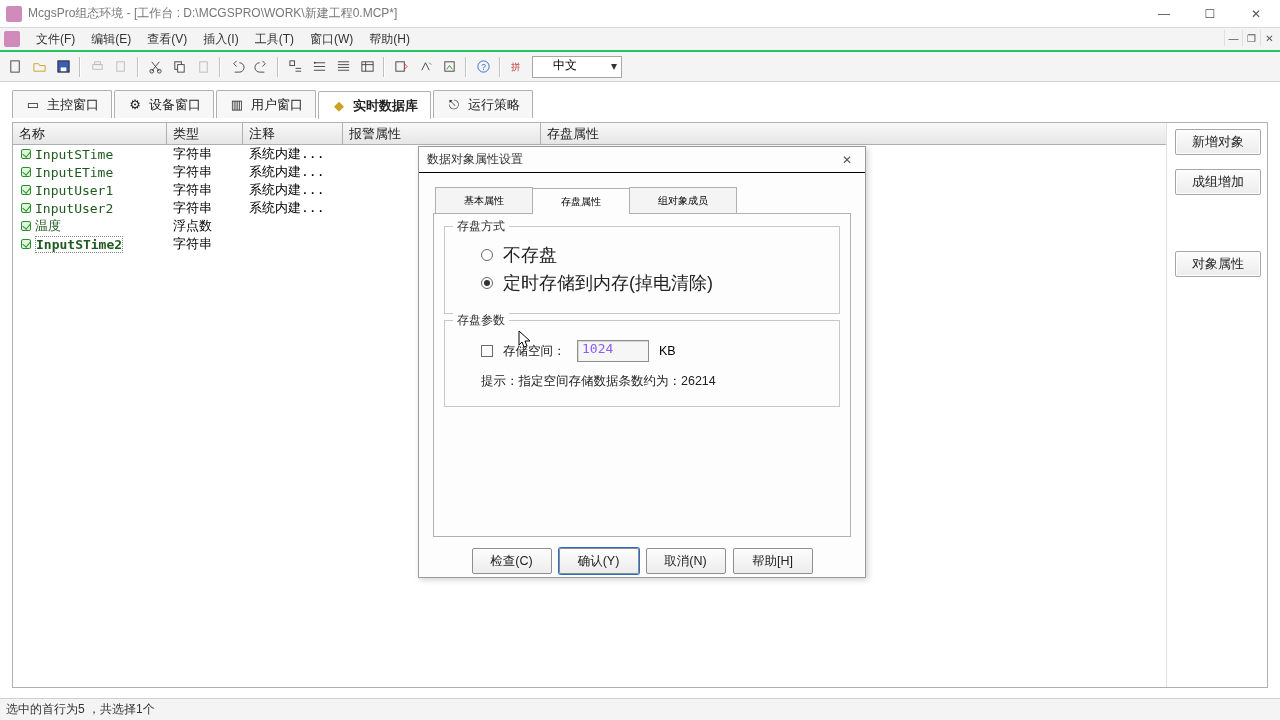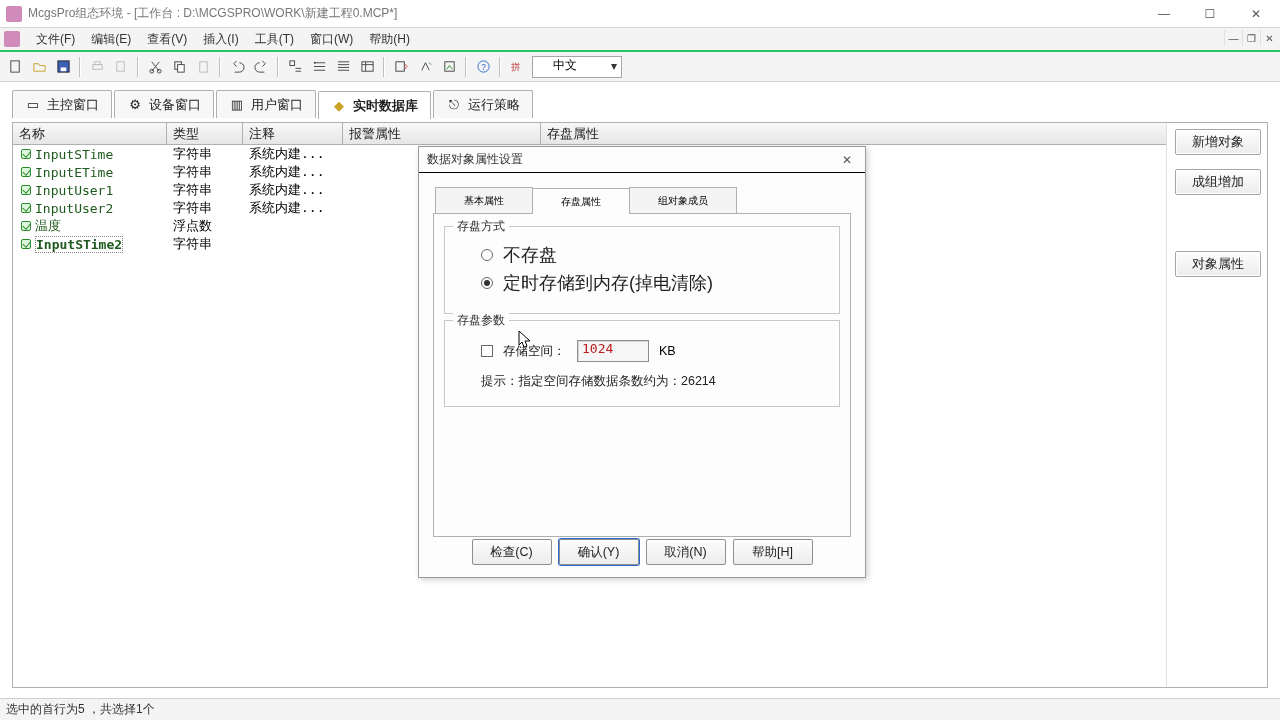--- a/index.html
+++ b/index.html
@@ -65,24 +65,24 @@
   .groupbox { border:1px solid #c8c8c8; padding:14px 16px 16px 16px; position:relative; margin-bottom:6px; }
   .groupbox .legend { position:absolute; top:-9px; left:8px; background:#fdfdfd; padding:0 4px; font-size:12px; color:#333;}
   .radio-row, .check-row { display:flex; align-items:center; gap:10px; height:28px; padding-left:20px; font-size:18px; color:#222;}
   .radio { width:12px; height:12px; border:1px solid #6a6a6a; border-radius:50%; display:flex; align-items:center; justify-content:center; }
   .radio.checked::after { content:""; width:6px; height:6px; background:#333; border-radius:50%; }
   .checkbox { width:12px; height:12px; border:1px solid #6a6a6a; }
 
   .param-row { display:flex; align-items:center; gap:10px; height:32px; padding-left:20px; font-size:12.5px;}
   .param-row label { width:78px; text-align:right; color:#222;}
   .txt { width:72px; height:22px; border:1px solid #8e8e8e; background:#fff; padding:0 4px; font-family:"SimSun",monospace; font-size:13px; box-shadow:inset 1px 1px 0 #d6d6d6;}
-  .txt.disabled { color:#b91c1c; background:#f6f6f6; }
+  .txt.disabled { color:#8b5cf6; background:#f6f6f6; }
   .hint { padding:6px 0 0 20px; font-size:12.5px; color:#222;}
 
-  .dlg-buttons { position:absolute; left:0; right:0; bottom:12px; display:flex; justify-content:center; gap:7px;}
+  .dlg-buttons { position:absolute; left:0; right:0; bottom:3px; display:flex; justify-content:center; gap:7px;}
   .dlg-btn { width:80px; height:26px; border:1px solid #8e8e8e; background:linear-gradient(#fdfdfd,#ececec); font-size:12.5px; display:flex; align-items:center; justify-content:center; color:#222; border-radius:2px;}
   .dlg-btn.default { box-shadow:0 0 0 1px #2b6bcf; }
 
   
   .statusbar { position:absolute; left:0; right:0; bottom:0; height:22px; background:#f4f4f4; border-top:1px solid #d0d0d0; display:flex; align-items:center; padding:0 6px; font-size:12px; color:#333;}
 
   
   .cursor { position:absolute; left:518px; top:330px; width:14px; height:20px; pointer-events:none; z-index:999;}
   .cursor svg { width:14px; height:20px; filter:drop-shadow(0 0 1px #fff);}
 </style>

